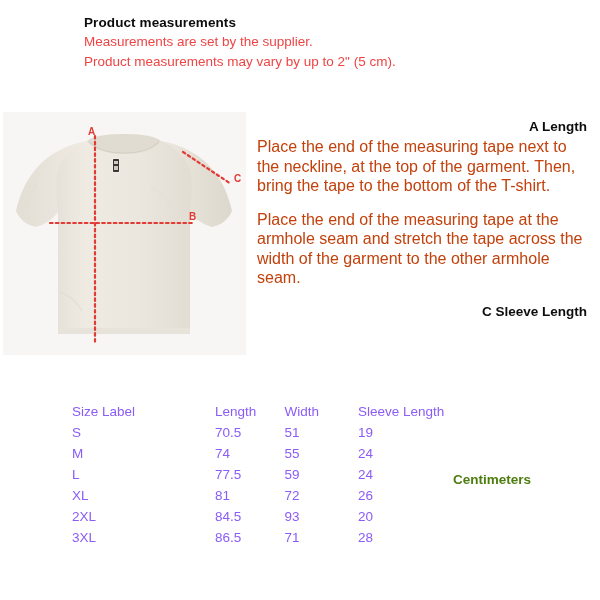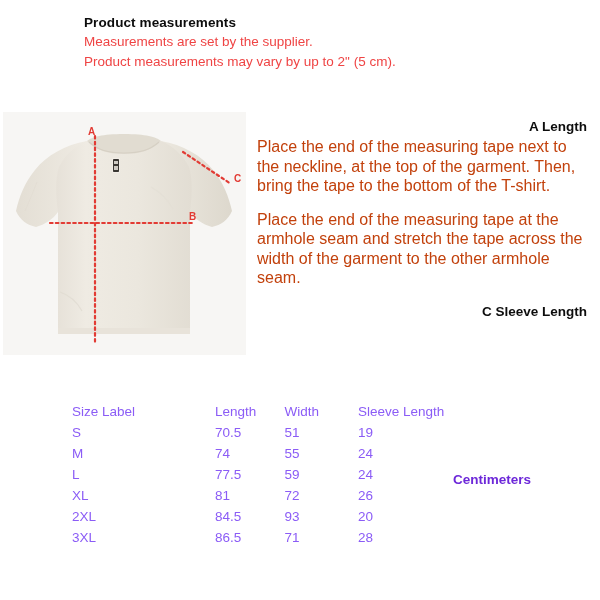--- a/index.html
+++ b/index.html
@@ -116,21 +116,21 @@
   .col-width  { width: 71px; }
   .col-sleeve { width: 110px; }
 
   
   #unit-label {
     position: absolute;
     left: 453px;
     top: 470px;
     font-size: 13.5px;
     font-weight: bold;
-    color: #6d28d9;
+    color: #4d7c0f;
     line-height: 19px;
   }
 </style>
 </head>
 <body>
 
 <div id="header-block">
   <div id="header-title">Product measurements</div>
   <div class="header-line">Measurements are set by the supplier.</div>
   <div class="header-line">Product measurements may vary by up to 2" (5 cm).</div>

